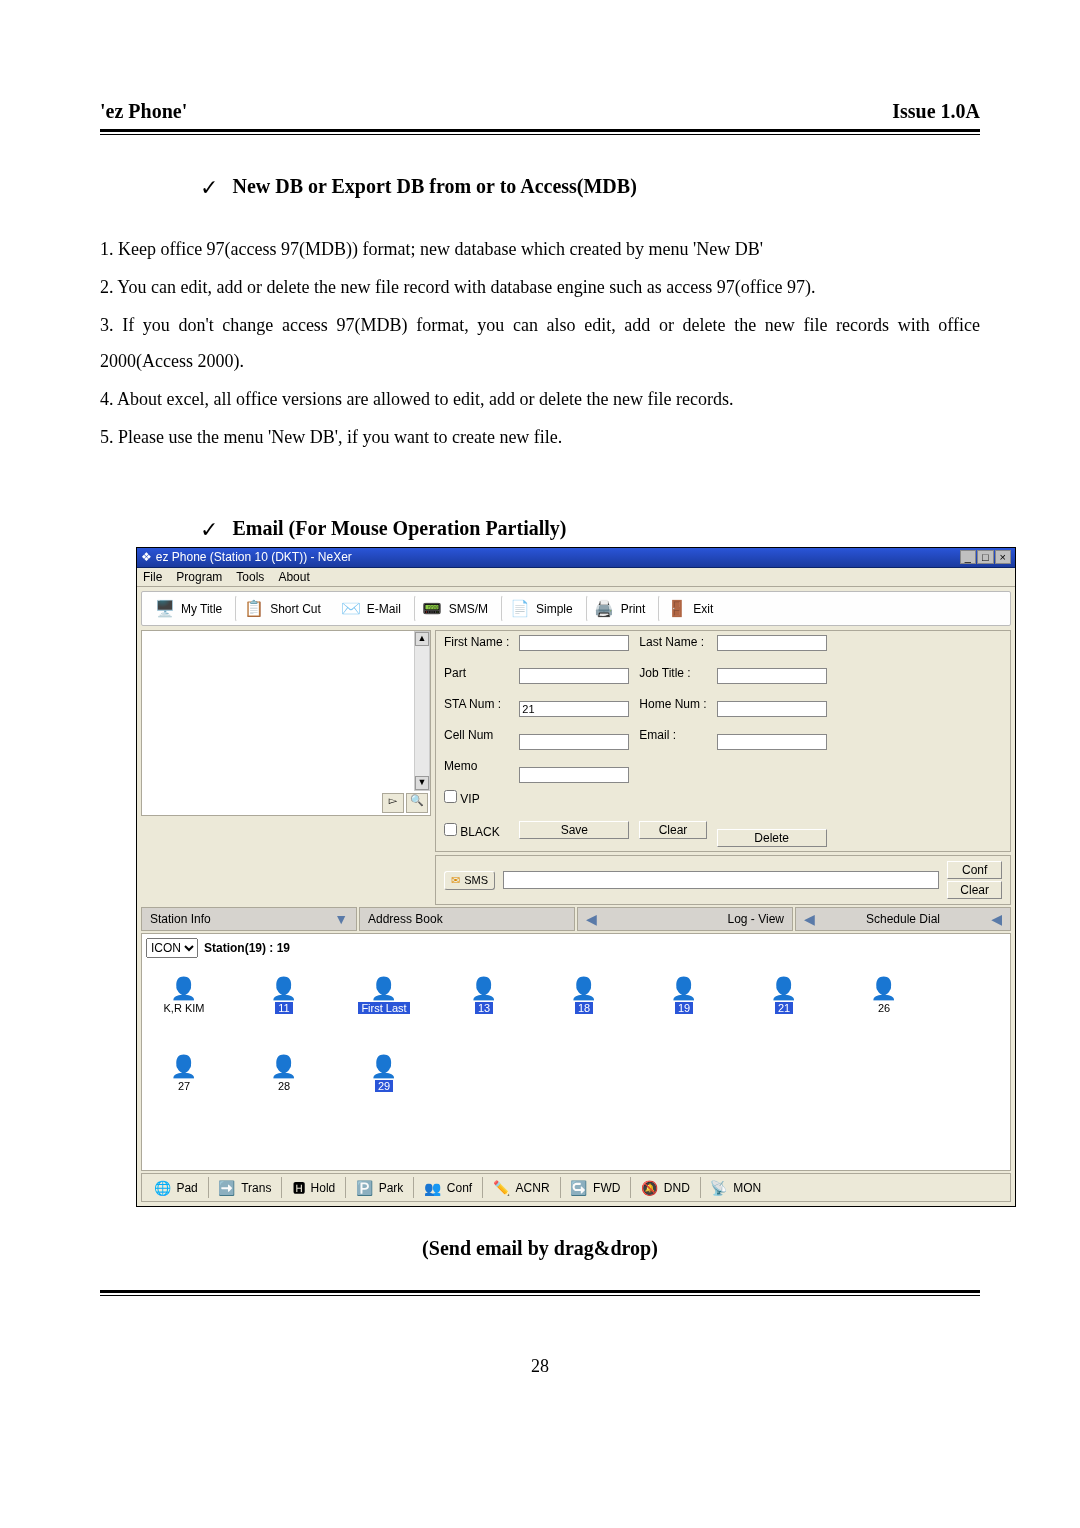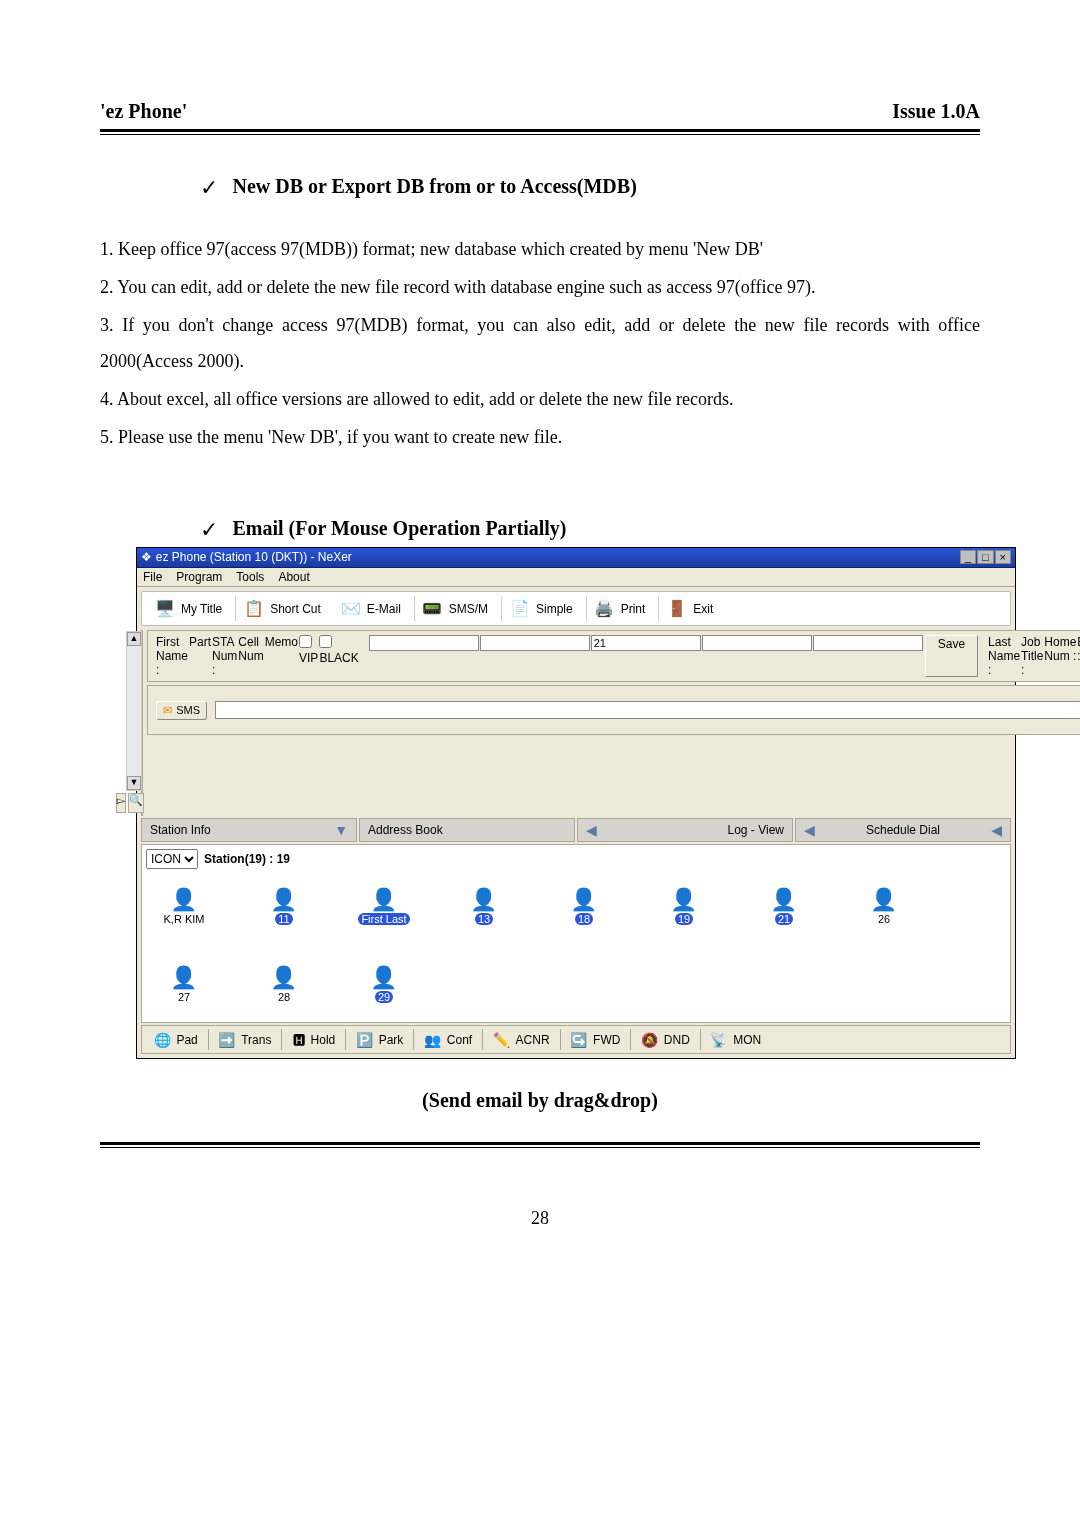--- a/index.html
+++ b/index.html
@@ -24,41 +24,41 @@
 .tbtn .ic { font-size: 16px; }
 .tbtn.divider { border-left: 1px solid #ccc; margin-left: 2px; padding-left: 8px; }
 .mid-wrap { display: flex; margin: 0 4px; gap: 4px; }
 .left-pane { width: 290px; background: #fff; border: 1px solid #aca899; height: 186px; position: relative; }
 .left-pane .scroll { position: absolute; right: 0; top: 0; bottom: 24px; width: 16px; background: #e8e8e8; border: 1px solid #ccc; }
 .left-pane .scroll .btn { width: 14px; height: 14px; background: #ddd; border: 1px solid #999; font-size: 9px; text-align: center; }
 .left-pane .botbar { position: absolute; left: 0; right: 0; bottom: 0; height: 24px; display: flex; justify-content: flex-end; padding: 2px; gap: 2px; }
 .left-pane .botbar div { width: 22px; height: 20px; background: #ece9d8; border: 1px solid #aca899; text-align: center; font-size: 11px; }
 .right-pane { flex: 1; display: flex; flex-direction: column; gap: 3px; }
 .detail-box { background: #ece9d8; border: 1px solid #aca899; padding: 4px 8px; display: flex; gap: 10px; }
-.detail-box .col { display: flex; flex-direction: row; gap: 1px; font-size: 12px; }
+.detail-box .col { display: flex; flex-direction: column; gap: 17px; font-size: 12px; }
 .detail-box .row-f { display: flex; gap: 4px; }
 .detail-box input[type=text] { width: 110px; height: 16px; border: 1px solid #888; font-size: 11px; padding: 0 2px; }
 .btn3d { background: #ece9d8; border: 1px solid #888; border-top-color: #fff; border-left-color: #fff; padding: 2px 18px; font-size: 12px; text-align: center; }
 .btn3d.small { padding: 1px 12px; }
 .sms-row { background: #ece9d8; border: 1px solid #aca899; padding: 4px 8px; display: flex; align-items: center; gap: 8px; height: 50px; }
 .sms-row .sms-btn { background: #ece9d8; border: 1px solid #888; border-top-color:#fff; border-left-color:#fff; padding: 2px 6px; display:flex; align-items:center; gap:4px; font-size:11px; border-radius:3px; }
 .sms-row input { flex: 1; height: 18px; border: 1px solid #888; }
 .sms-row .btncol { display: flex; flex-direction: column; gap: 2px; }
 .tabbar { display: flex; margin: 2px 4px 0 4px; }
 .tab { flex: 1; background: #d6d3ce; border: 1px solid #aca899; padding: 3px 8px; display: flex; justify-content: space-between; align-items: center; font-size: 12px; }
 .tab:not(:first-child){ margin-left: 2px; }
 .tab .arrow { color: #5a7aa8; font-size: 14px; }
-.icon-area { background: #fff; border: 1px solid #aca899; margin: 2px 4px; height: 179px; padding: 4px; }
+.icon-area { background: #fff; border: 1px solid #aca899; margin: 2px 4px; height: 238px; padding: 4px; }
 .icon-area .toprow { display: flex; align-items: center; gap: 6px; margin-bottom: 18px; }
 .icon-area select { font-size: 12px; height: 20px; }
 .station-grid { display: flex; gap: 40px; flex-wrap: wrap; padding-left: 8px; }
 .station { display: flex; flex-direction: column; align-items: center; font-size: 11px; width: 60px; }
 .station .ic { font-size: 22px; position: relative; }
 .station .ic.sel { color: #2a55d8; }
-.station .lbl.sel { background: #2a55d8; color: #fff; padding: 0 3px; border-radius: 6px; }
+.station .lbl.sel { background: #2a55d8; color: #fff; padding: 0 3px; }
 .statusbar { background: #ece9d8; border-top: 1px solid #aca899; margin: 2px 4px 4px 4px; display: flex; padding: 3px 2px; border:1px solid #aca899; }
 .statusbar .sitem { display: flex; align-items: center; gap: 5px; padding: 2px 10px; border-right: 1px solid #aca899; font-size: 12px; }
 .statusbar .sitem:last-child{ border-right:0; }
 .statusbar .ic { font-size: 14px; }
 .caption { text-align: center; font-weight: bold; font-size: 20px; margin-top: 30px; }
 .page-num { text-align: center; font-size: 18px; margin-top: 60px; }
 .bottom-rule { margin-top: 30px; }
 </style>
 </head>
 <body>

